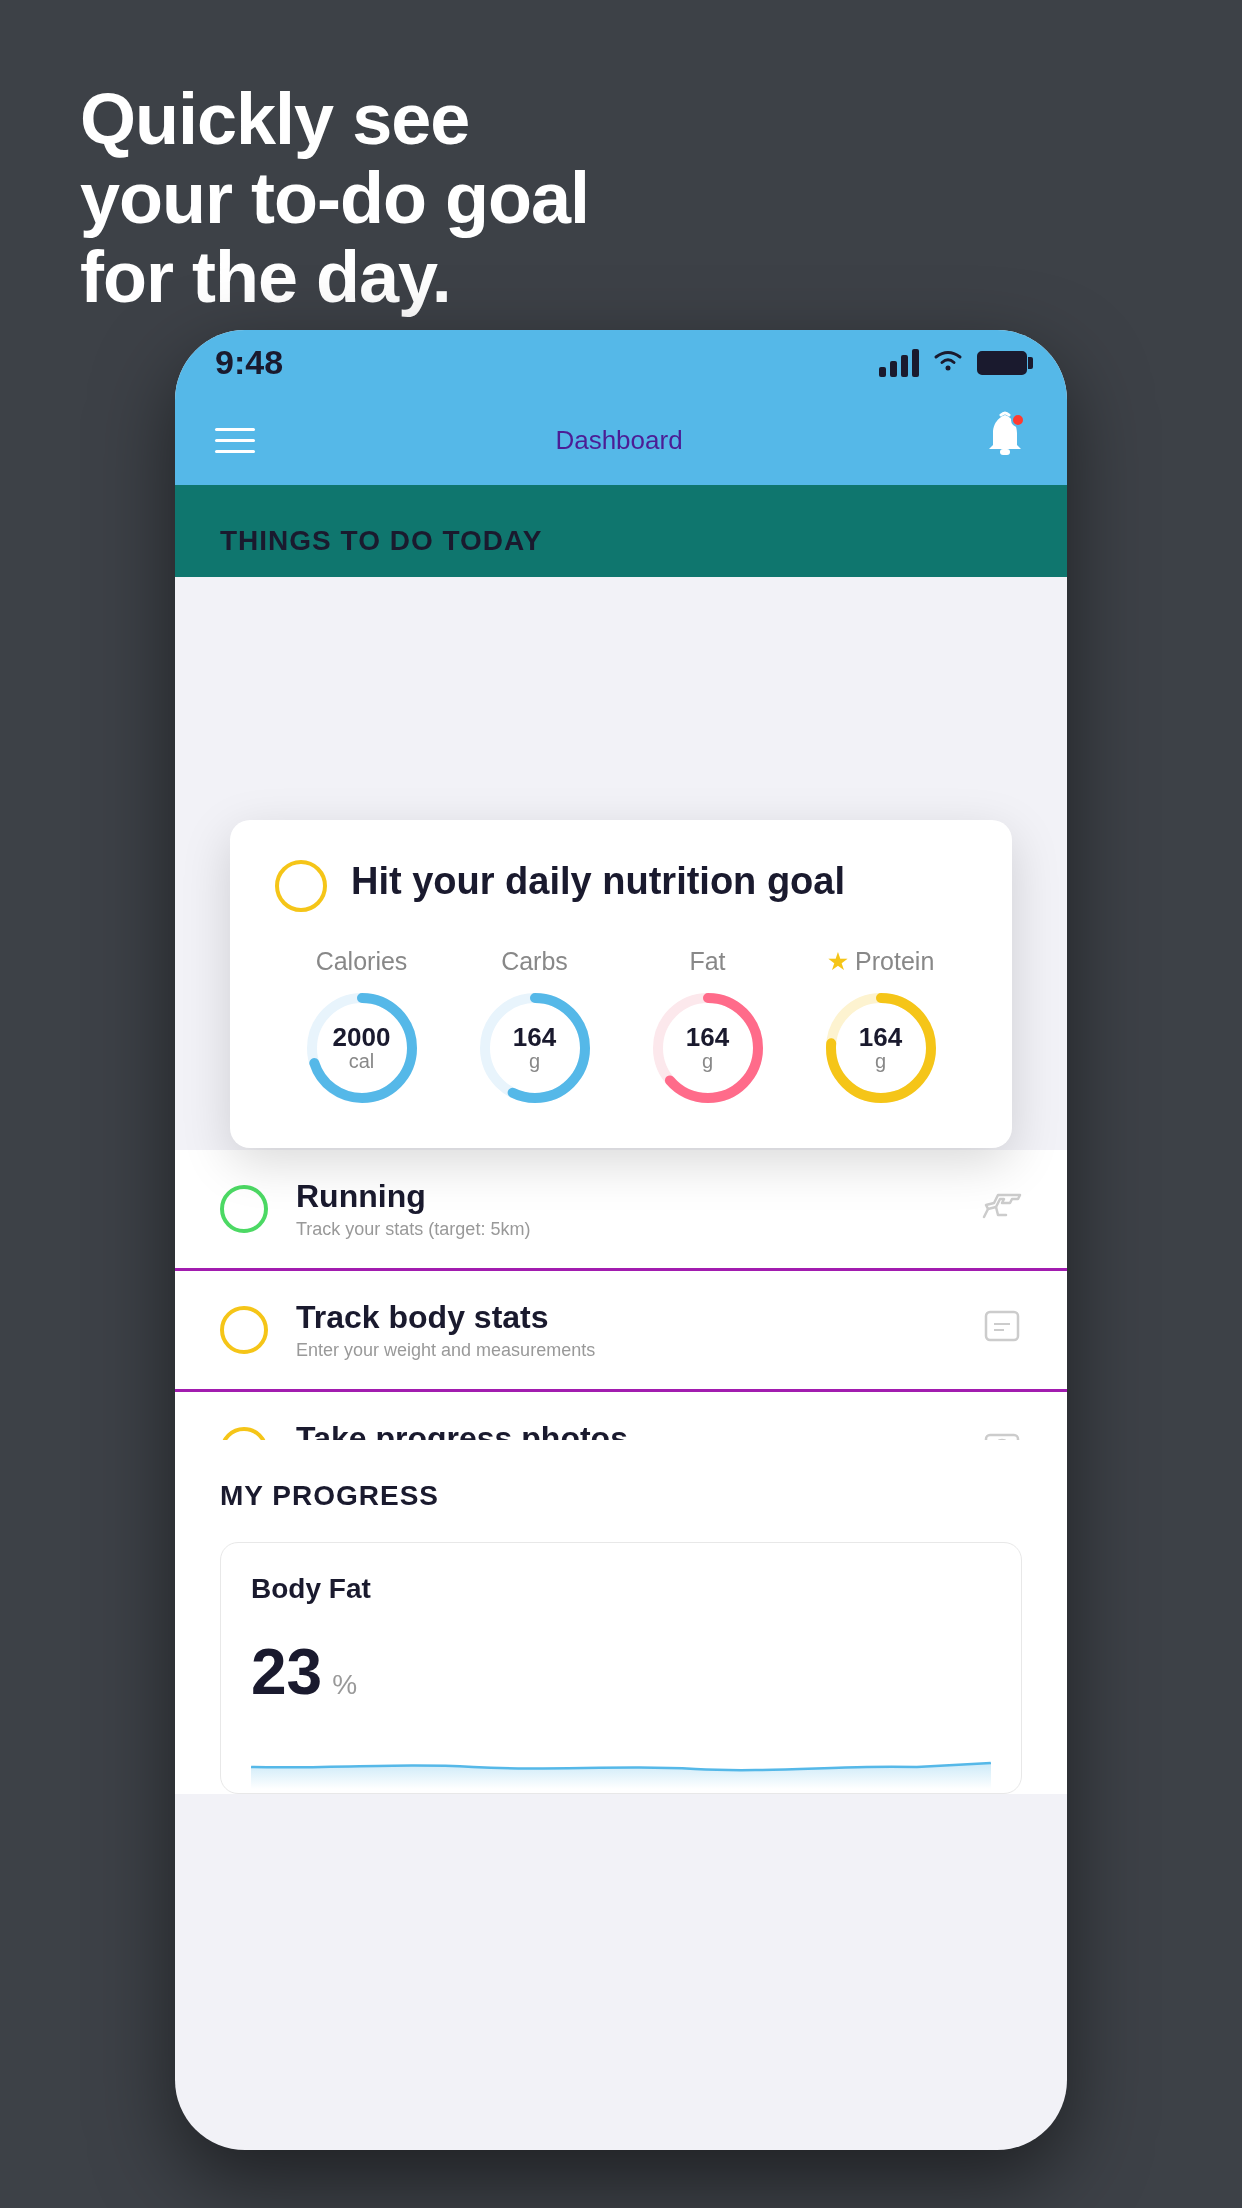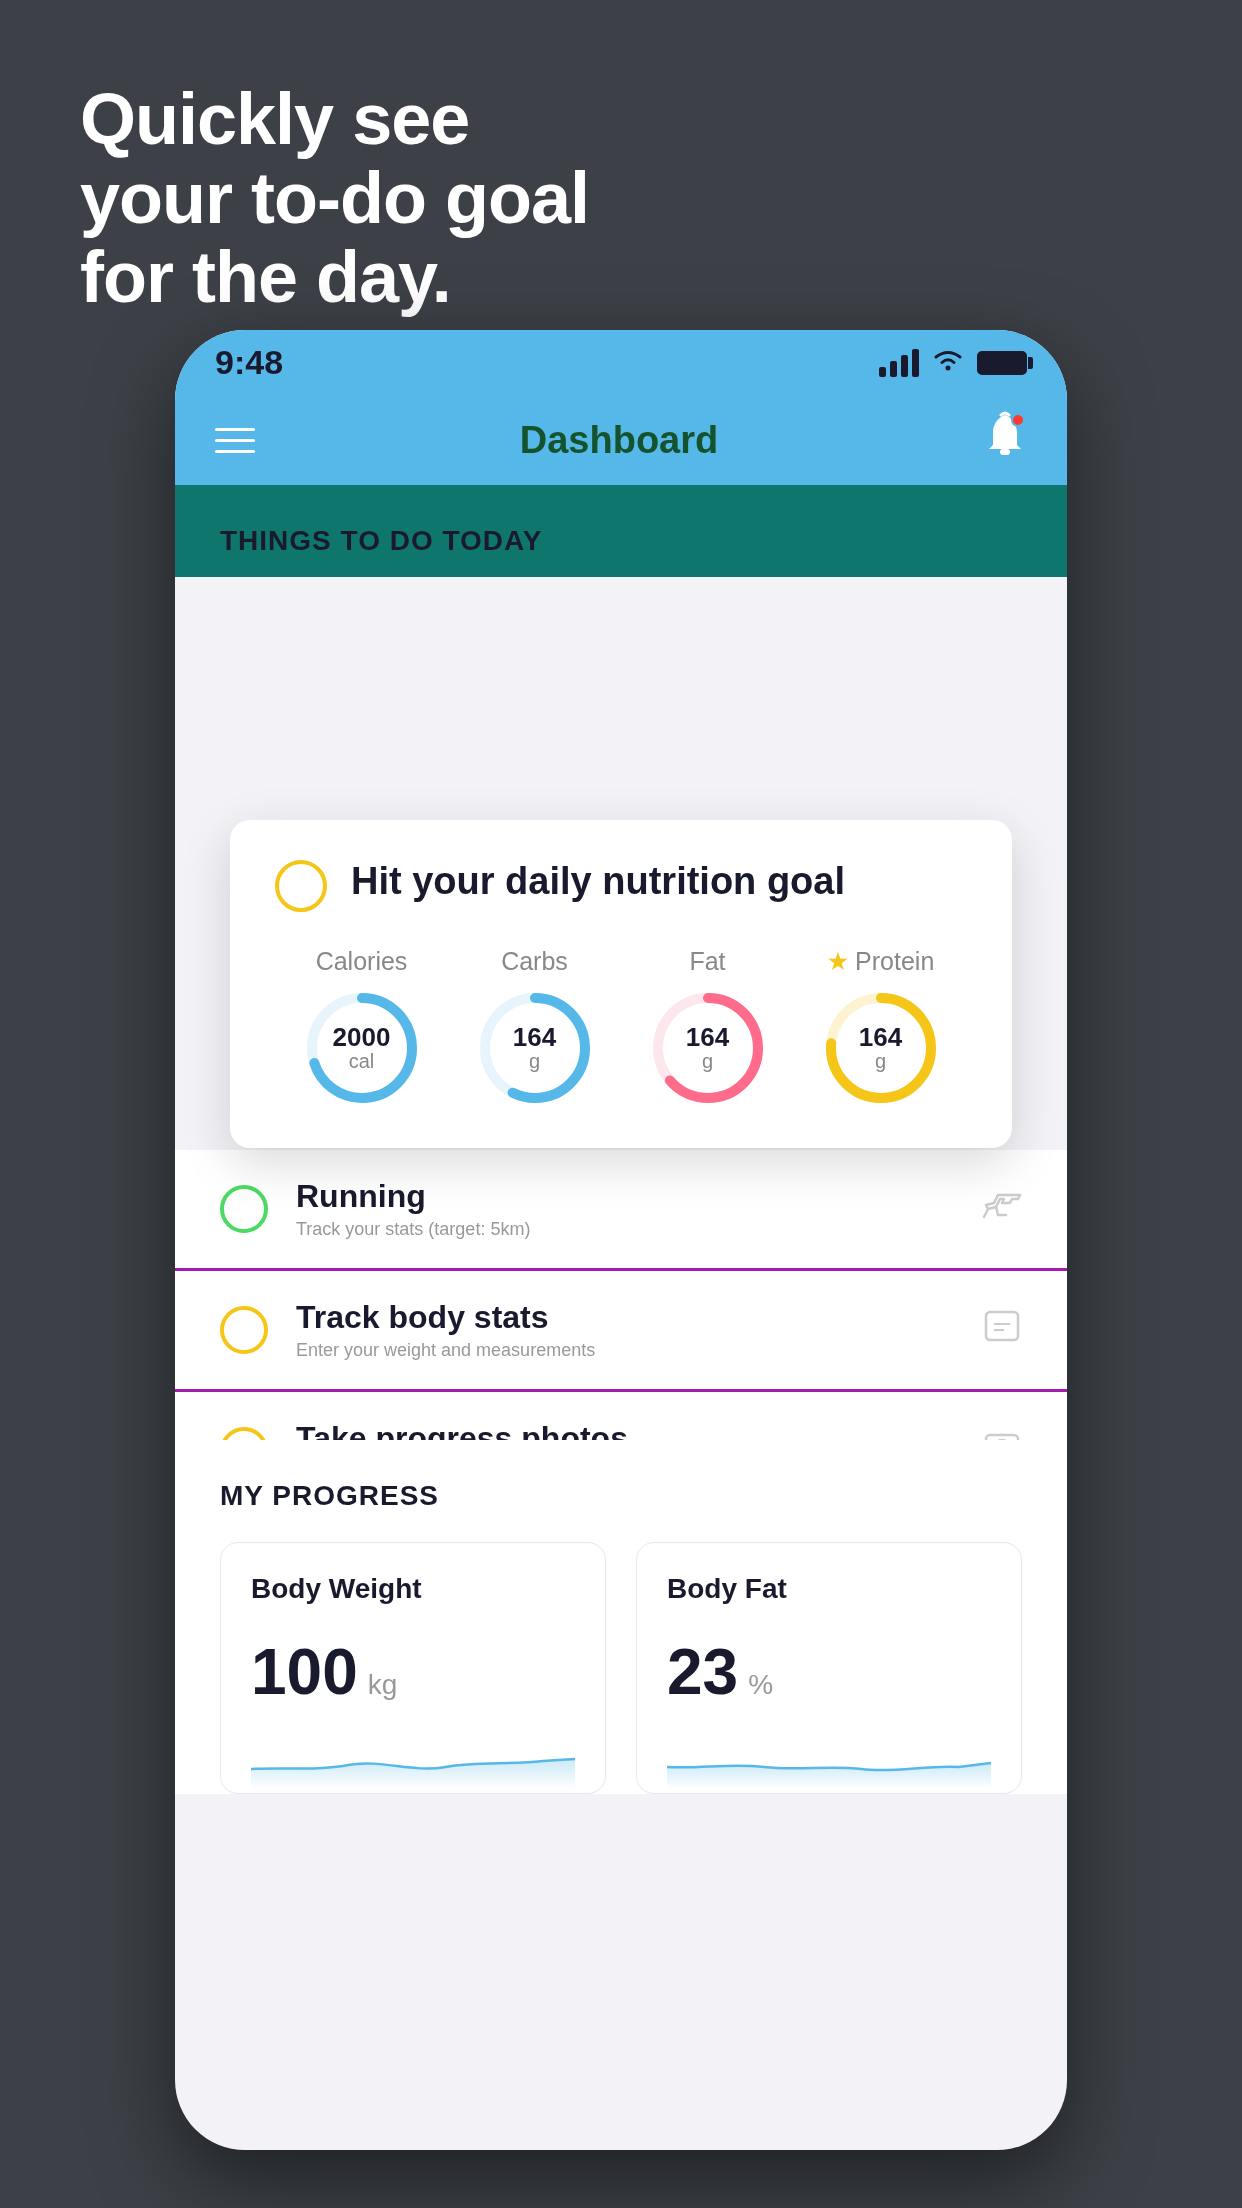--- a/index.html
+++ b/index.html
@@ -123,23 +123,23 @@
     }
 
     .hamburger-line {
       width: 40px;
       height: 3px;
       background: white;
       border-radius: 2px;
     }
 
     .nav-title {
-      color: #14532d;
-      font-size: 38px;
-      font-weight: 700;
+      color: #4c1d95;
+      font-size: 26px;
+      font-weight: 400;
     }
 
     .bell-icon-wrap {
       position: relative;
       cursor: pointer;
     }
 
     .bell-icon {
       font-size: 44px;
       color: white;
@@ -558,37 +558,20 @@
           </svg>
         </span>
       </div>
 
     </div>
 
     <div class="progress-section">
       <div class="progress-title">MY PROGRESS</div>
       <div class="progress-cards">
 
-        <div class="progress-card">
-          <div class="progress-card-title">Body Weight</div>
-          <div class="progress-value-wrap">
-            <span class="progress-value">100</span>
-            <span class="progress-unit">kg</span>
-          </div>
-          <svg class="mini-chart" viewBox="0 0 300 60" preserveAspectRatio="none">
-            <defs>
-              <linearGradient id="grad1" x1="0" y1="0" x2="0" y2="1">
-                <stop offset="0%" stop-color="#55b8e8" stop-opacity="0.3"></stop>
-                <stop offset="100%" stop-color="#55b8e8" stop-opacity="0"></stop>
-              </linearGradient>
-            </defs>
-            <path d="M0 40 C30 38 60 42 90 36 C120 30 150 44 180 38 C210 32 240 36 270 32 L300 30 L300 60 L0 60 Z" fill="url(#grad1)"></path>
-            <path d="M0 40 C30 38 60 42 90 36 C120 30 150 44 180 38 C210 32 240 36 270 32 L300 30" fill="none" stroke="#55b8e8" stroke-width="2.5"></path>
-          </svg>
-        </div>
 
         <div class="progress-card">
           <div class="progress-card-title">Body Fat</div>
           <div class="progress-value-wrap">
             <span class="progress-value">23</span>
             <span class="progress-unit">%</span>
           </div>
           <svg class="mini-chart" viewBox="0 0 300 60" preserveAspectRatio="none">
             <defs>
               <linearGradient id="grad2" x1="0" y1="0" x2="0" y2="1">

